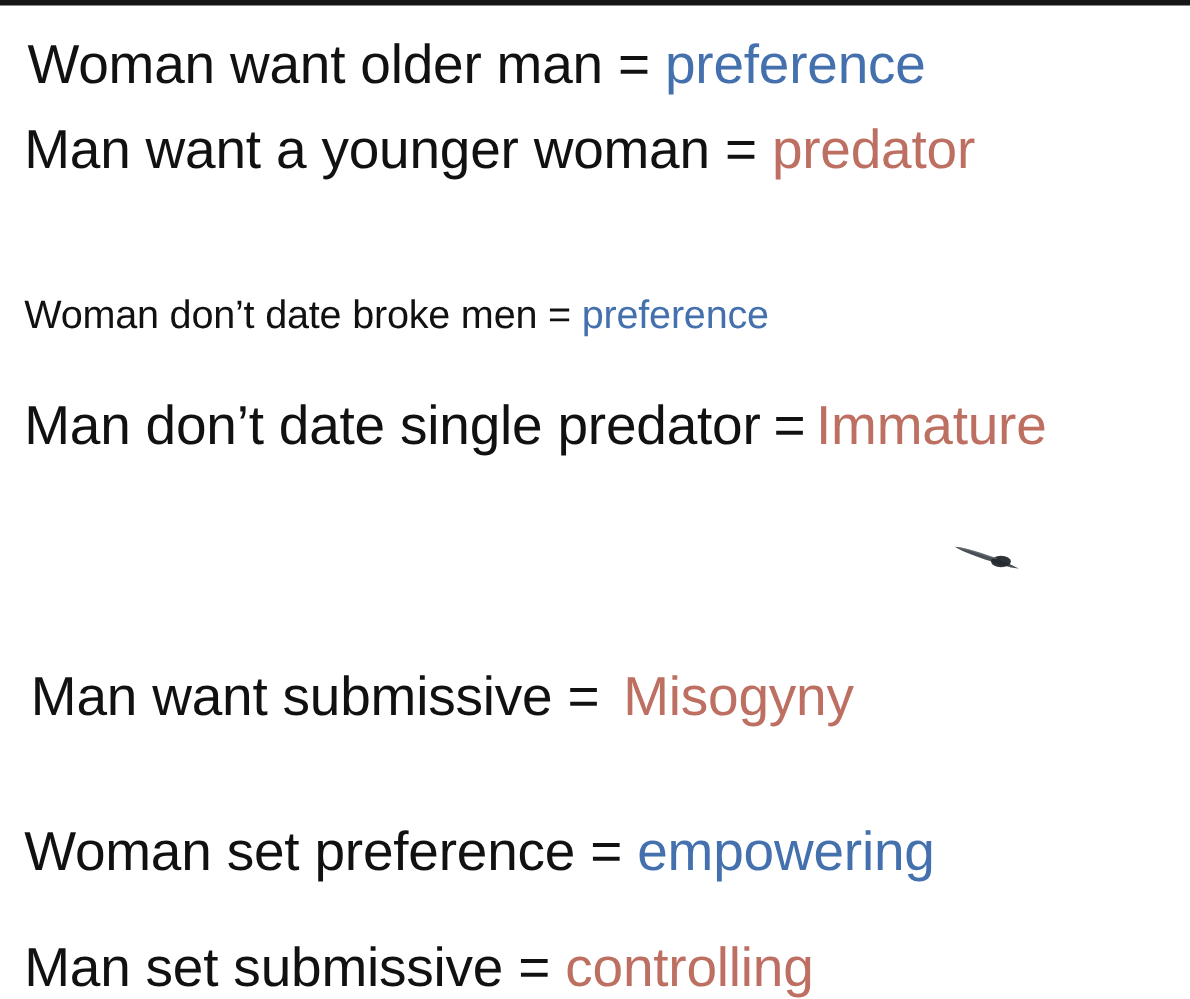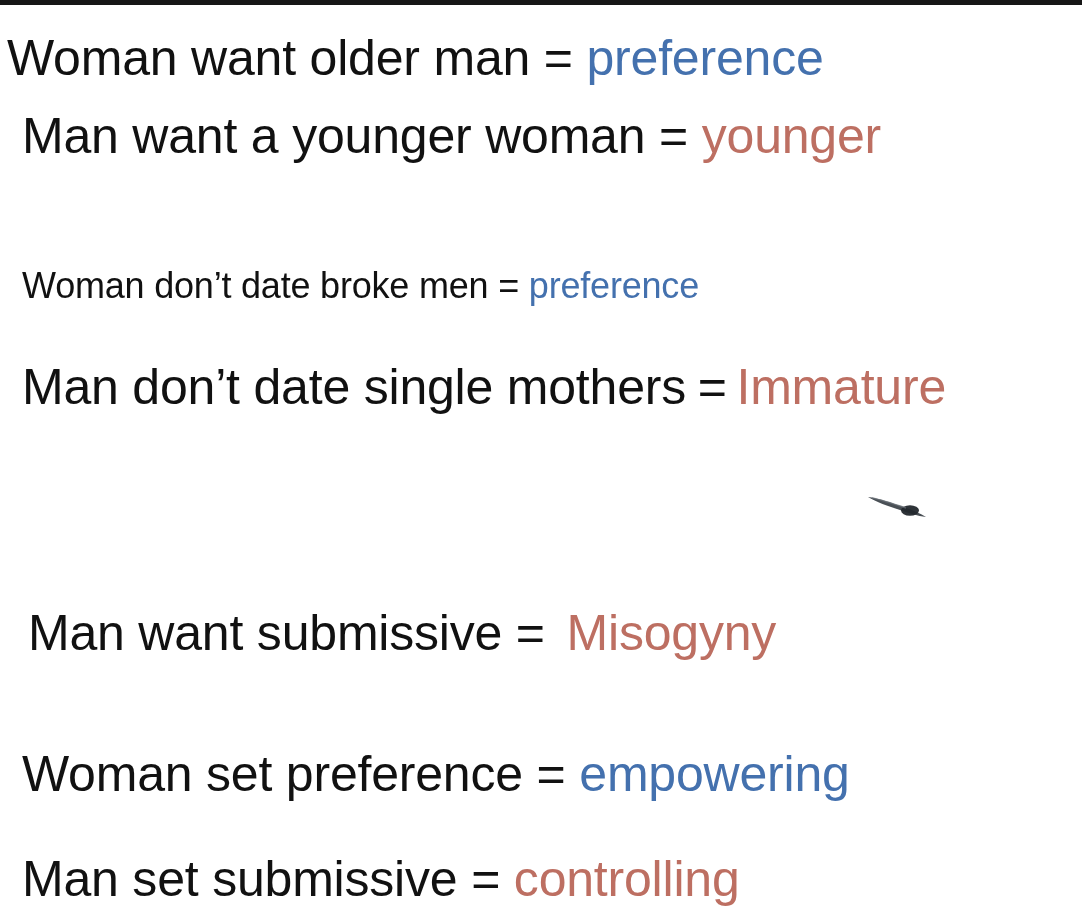--- a/index.html
+++ b/index.html
@@ -58,21 +58,21 @@
 
   .verdict-positive {
     color: #4471ae;
   }
 
   .verdict-negative {
     color: #bd6f62;
   }
 
   
-  .line-0 { left: 7px;  top: 28px;  font-size: 50px; }
+  .line-0 { left: 25px;  top: 28px;  font-size: 50px; }
   .line-1 { left: 22px;  top: 106px; font-size: 50px; }
   .line-2 { left: 22px;  top: 263px; font-size: 36px; }
   .line-3 { left: 22px;  top: 357px; font-size: 50px; }
   .line-4 { left: 22px;  top: 508px; font-size: 50px; }
   .line-5 { left: 28px;  top: 603px; font-size: 50px; }
   .line-6 { left: 22px;  top: 744px; font-size: 50px; }
   .line-7 { left: 22px;  top: 849px; font-size: 50px; }
 
   
   .tight-gap .equals { margin-left: -2px; }
@@ -100,31 +100,31 @@
 
     <div class="meme-line line-0">
       <span class="prompt" style="color: rgb(17, 17, 17);">Woman want older man</span> 
       <span class="equals" style="color: rgb(17, 17, 17);">=</span> 
       <span class="verdict-positive" style="color: rgb(68, 113, 174);">preference</span>
     </div>
 
     <div class="meme-line line-1">
       <span class="prompt" style="color: rgb(17, 17, 17);">Man want a younger woman</span> 
       <span class="equals" style="color: rgb(17, 17, 17);">=</span> 
-      <span class="verdict-negative" style="color: rgb(189, 111, 98);">younger</span>
+      <span class="verdict-negative" style="color: rgb(189, 111, 98);">predator</span>
     </div>
 
     <div class="meme-line line-2">
       <span class="prompt" style="color: rgb(17, 17, 17);">Woman don’t date broke men</span> 
       <span class="equals" style="color: rgb(17, 17, 17);">=</span> 
       <span class="verdict-positive" style="color: rgb(68, 113, 174);">preference</span>
     </div>
 
     <div class="meme-line line-3 tight-gap">
-      <span class="prompt" style="color: rgb(17, 17, 17);">Man don’t date single mothers</span> 
+      <span class="prompt" style="color: rgb(17, 17, 17);">Man don’t date single predator</span> 
       <span class="equals" style="color: rgb(17, 17, 17);">=</span> 
       <span class="verdict-negative" style="color: rgb(189, 111, 98);">Immature</span>
     </div>
 
 
     <div class="meme-line line-5 wide-gap">
       <span class="prompt" style="color: rgb(17, 17, 17);">Man want submissive</span> 
       <span class="equals" style="color: rgb(17, 17, 17);">=</span> 
       <span class="verdict-negative" style="color: rgb(189, 111, 98);">Misogyny</span>
     </div>

